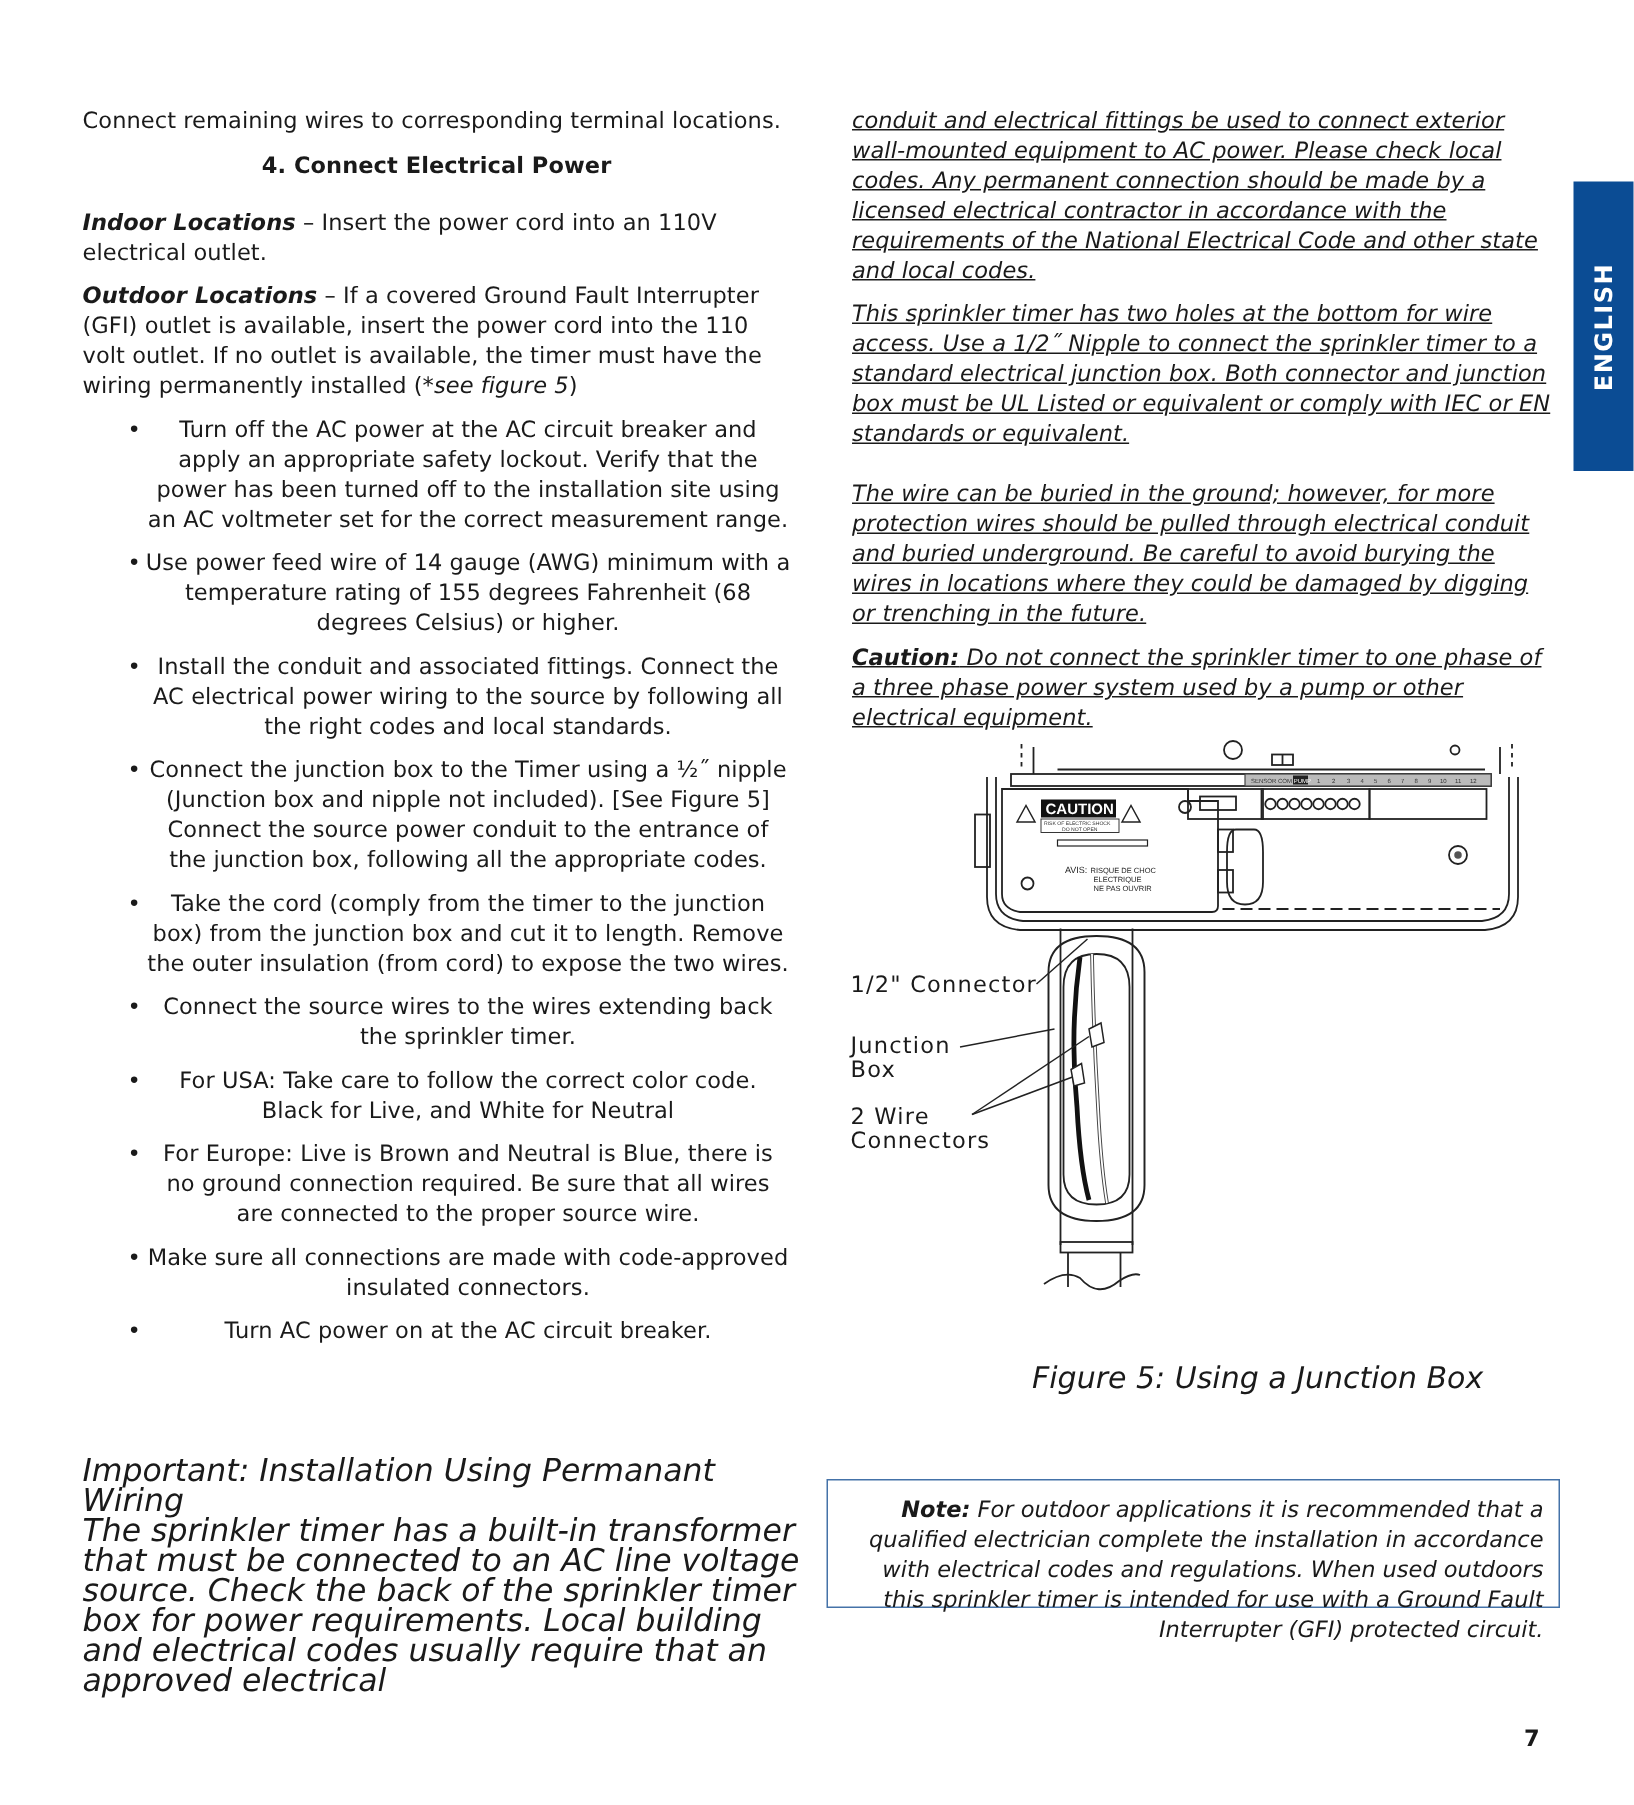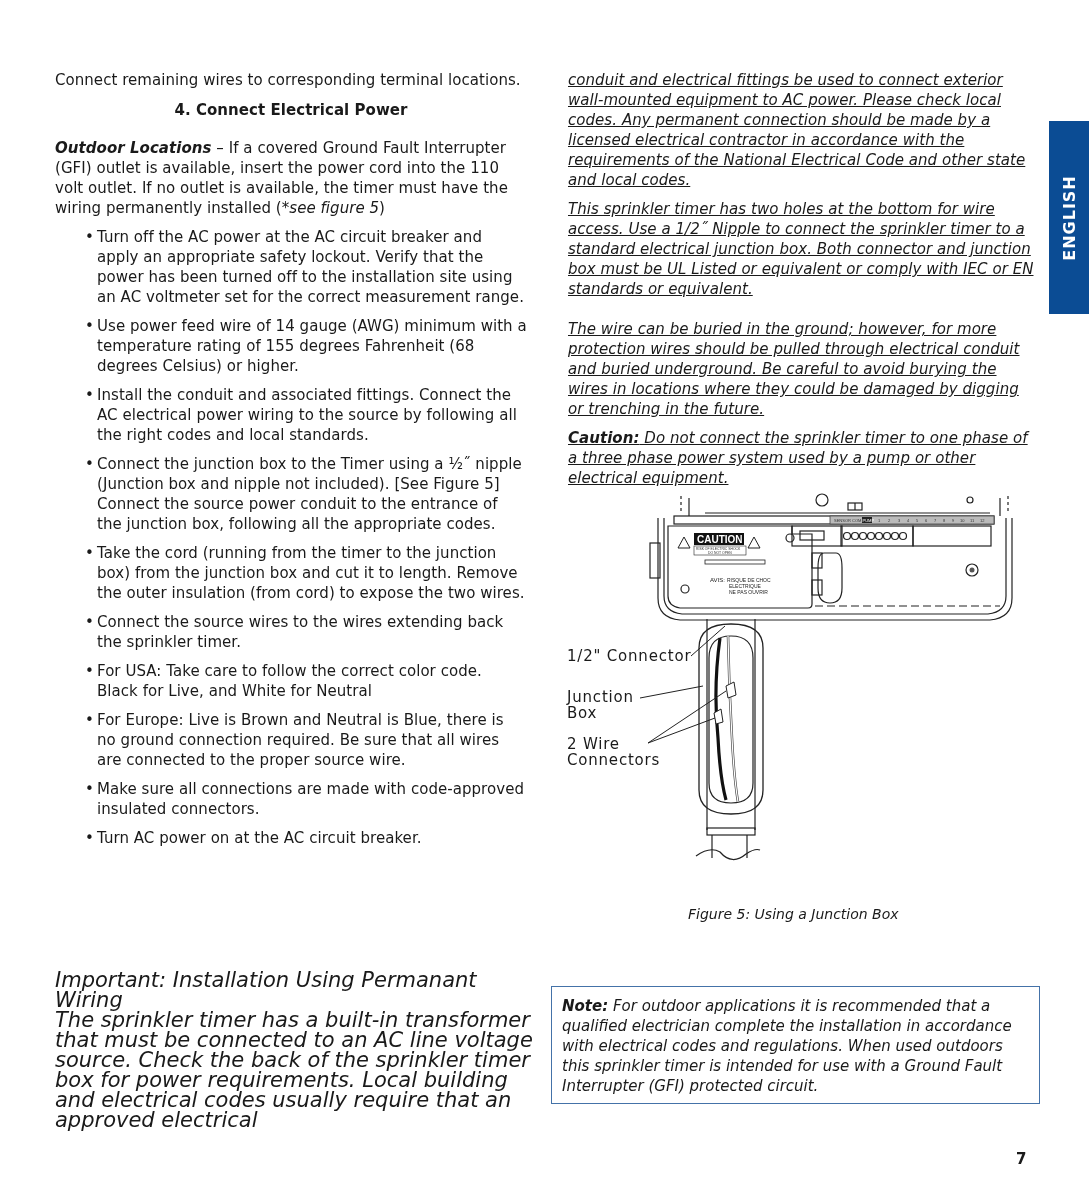--- a/index.html
+++ b/index.html
@@ -7,52 +7,53 @@
          font-family: "DejaVu Sans", "Liberation Sans", sans-serif; color: #1a1a1a; }
   .col { position: absolute; font-size: 15px; line-height: 20px; letter-spacing: 0.05px; margin-top: 18px; }
   .left { left: 55px; top: 52px; width: 472px; }
   .right { left: 568px; top: 52px; width: 470px; text-decoration: underline; }
   p { margin: 0 0 9px 0; }
   .it { font-style: italic; }
   .bi { font-weight: bold; font-style: italic; }
   .heading { font-weight: bold; margin: 10px 0 0 0; text-align: center; }
   .spacer { height: 18px; }
   ul.bullets { list-style: none; margin: 0; padding: 0 0 0 30px; }
-  ul.bullets li { position: relative; padding-left: 12px; margin: 0 0 9px 0; }
+  ul.bullets li { position: relative; padding-left: 12px; margin: 0 0 9px 0; text-align: center; }
   ul.bullets li::before { content: "•"; position: absolute; left: 0; top: 0; }
   .important-block { position: absolute; left: 55px; top: 970px; width: 480px;
                      font-size: 21px; line-height: 20px; font-style: italic; }
-  .note-box { position: absolute; left: 551px; top: 986px; width: 489px; height: 118px;
+  .note-box { position: absolute; left: 551px; top: 986px; width: 489px; height: 86px;
               border: 1.5px solid #4472a8; box-sizing: border-box; padding: 9px 10px 0 10px;
-              font-size: 15px; line-height: 20px; font-style: italic; }
+              font-size: 15px; line-height: 20px; font-style: italic; text-align: right; }
   .tab-english { position: absolute; left: 1049px; top: 121px; width: 40px; height: 193px;
                  background: #0b4c94; }
   .tab-english span { position: absolute; left: 50%; top: 50%;
                       transform: translate(-50%, -50%) rotate(-90deg);
                       color: #ffffff; font-weight: bold; font-size: 16px; letter-spacing: 1px;
                       white-space: nowrap; }
   .page-number { position: absolute; left: 1016px; top: 1150px; font-size: 15px; font-weight: bold; }
   .figure { position: absolute; left: 560px; top: 488px; width: 480px; height: 380px; }
-  .fig-caption { position: absolute; left: 688px; top: 906px; font-size: 14px; font-style: italic; }
+  .fig-caption { position: absolute; left: 688px; top: 906px; font-size: 20px; font-style: italic; }
   .callout { position: absolute; font-size: 15px; line-height: 16px; letter-spacing: 0.8px; }
 </style>
 </head>
 <body>
 
 <div class="col left">
   <p>Connect remaining wires to corresponding terminal locations.</p>
   <p class="heading">4. Connect Electrical Power</p>
   <div class="spacer"></div>
+  <p><span class="bi">Indoor Locations</span><span> – Insert the power cord into an 110V electrical outlet.</span></p>
   <p><span class="bi">Outdoor Locations</span><span> – If a covered Ground Fault Interrupter (GFI) outlet is available, insert the power cord into the 110 volt outlet. If no outlet is available, the timer must have the wiring permanently installed (</span><span class="it">*see figure 5</span><span>)</span></p>
   <ul class="bullets">
     <li>Turn off the AC power at the AC circuit breaker and apply an appropriate safety lockout. Verify that the power has been turned off to the installation site using an AC voltmeter set for the correct measurement range.</li>
     <li>Use power feed wire of 14 gauge (AWG) minimum with a temperature rating of 155 degrees Fahrenheit (68 degrees Celsius) or higher.</li>
     <li>Install the conduit and associated fittings. Connect the AC electrical power wiring to the source by following all the right codes and local standards.</li>
     <li>Connect the junction box to the Timer using a ½˝ nipple (Junction box and nipple not included). [See Figure 5] Connect the source power conduit to the entrance of the junction box, following all the appropriate codes.</li>
-    <li>Take the cord (running from the timer to the junction box) from the junction box and cut it to length. Remove the outer insulation (from cord) to expose the two wires.</li>
+    <li>Take the cord (comply from the timer to the junction box) from the junction box and cut it to length. Remove the outer insulation (from cord) to expose the two wires.</li>
     <li>Connect the source wires to the wires extending back the sprinkler timer.</li>
     <li>For USA: Take care to follow the correct color code. Black for Live, and White for Neutral</li>
     <li>For Europe: Live is Brown and Neutral is Blue, there is no ground connection required. Be sure that all wires are connected to the proper source wire.</li>
     <li>Make sure all connections are made with code-approved insulated connectors.</li>
     <li>Turn AC power on at the AC circuit breaker.</li>
   </ul>
 </div>
 
 <div class="important-block">
   <div>Important: Installation Using Permanant Wiring</div>

